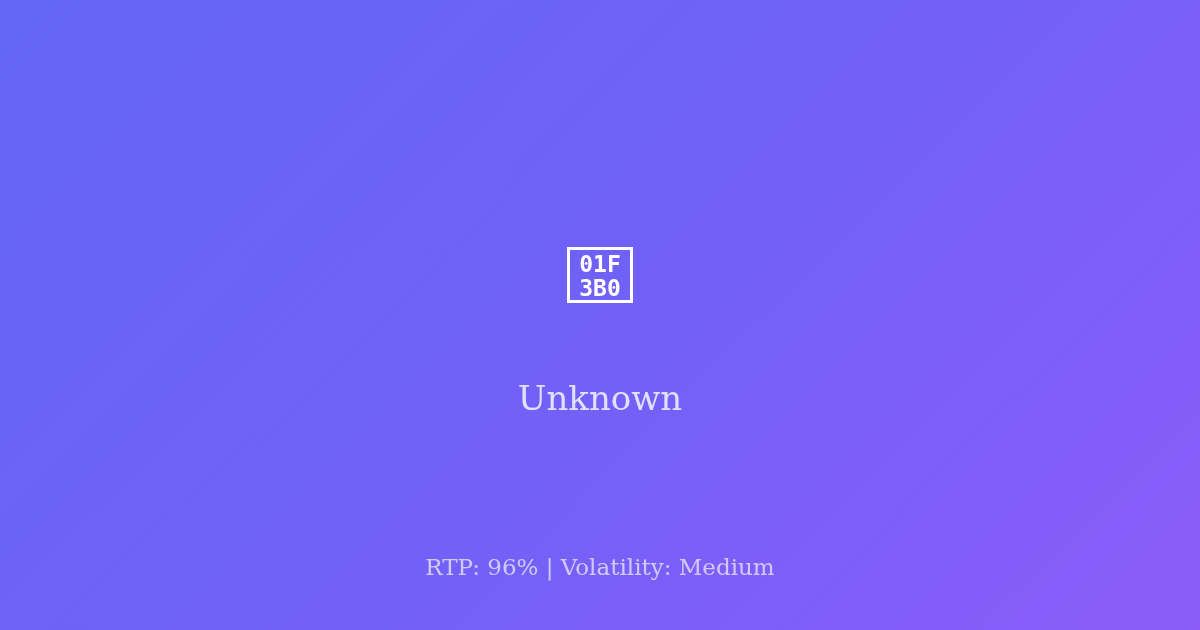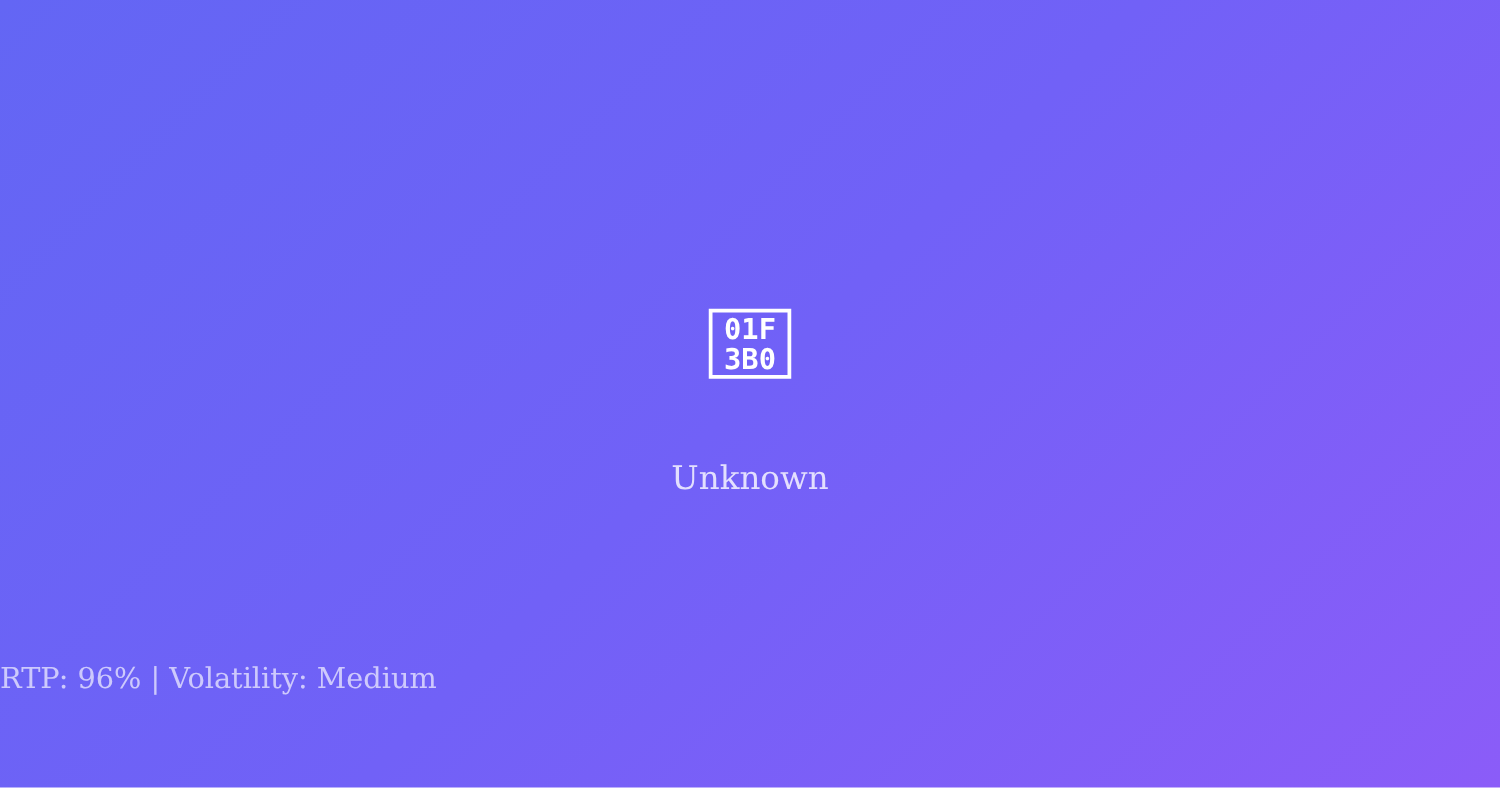--- a/index.html
+++ b/index.html
@@ -73,34 +73,35 @@
     font-family: "DejaVu Serif", "Liberation Serif", serif;
     font-weight: bold;
     font-size: 66px;
     line-height: 86px;
     color: #ffffff;
     white-space: nowrap;
     letter-spacing: 0px;
   }
 
   .og-subtitle {
-    margin-top: 43px;
+    margin-top: 58px;
     font-family: "DejaVu Serif", "Liberation Serif", serif;
     font-weight: normal;
-    font-size: 26px;
+    font-size: 34px;
     line-height: 44px;
     color: rgba(255, 255, 255, 0.80);
     white-space: nowrap;
   }
 
   .og-footer {
     position: absolute;
     left: 0;
     right: 0;
-    top: 529px;
+    top: 553px;
+    text-align: center;
     font-family: "DejaVu Serif", "Liberation Serif", serif;
     font-weight: normal;
     font-size: 23px;
     line-height: 28px;
     color: rgba(255, 255, 255, 0.66);
     white-space: nowrap;
   }
 </style>
 </head>
 <body>

